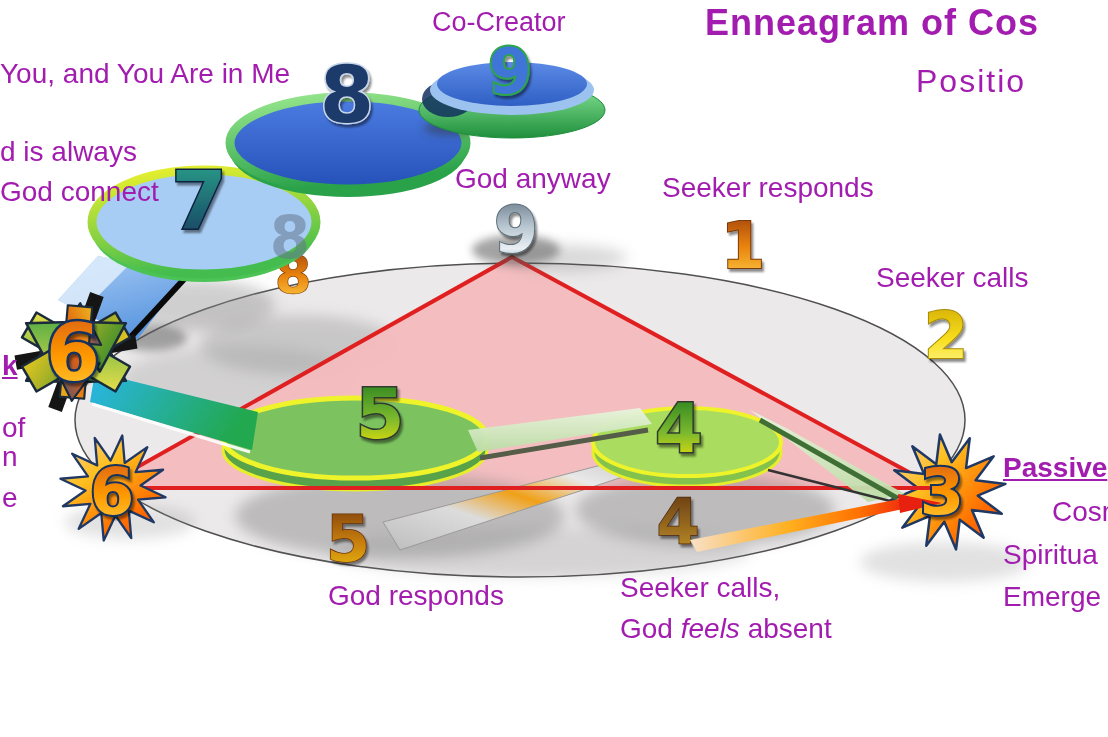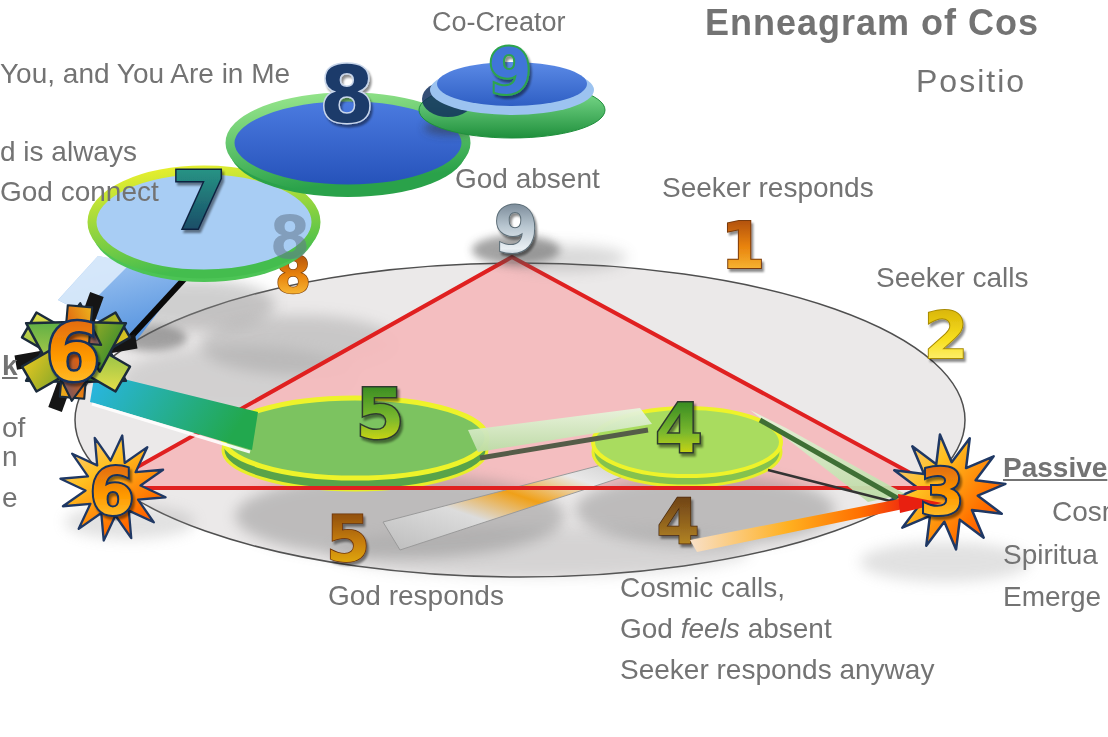--- a/index.html
+++ b/index.html
@@ -1,21 +1,21 @@
 <!DOCTYPE html>
 <html><head>
 <meta charset="utf-8">
 <style>
   html,body{margin:0;padding:0;background:#fff;}
   #slide{
     position:relative;width:1108px;height:737px;overflow:hidden;background:#ffffff;
     font-family:"Liberation Sans",sans-serif;color:#141414;
   }
   #diagram{position:absolute;left:0;top:0;width:1108px;height:737px;}
-  .lbl{position:absolute;white-space:nowrap;font-size:28px;line-height:1.15;color:#737373;}
+  .lbl{position:absolute;white-space:nowrap;font-size:28px;line-height:1.15;color:#a21caf;}
   .lbl.bold{font-weight:bold;}
   .lbl.underline{text-decoration:underline;}
   .title1{left:705px;top:2px;font-size:36px;font-weight:bold;letter-spacing:1px;}
   .title2{left:916px;top:63px;font-size:32px;letter-spacing:2px;}
   .co-creator{left:432px;top:7px;font-size:27px;}
   .you-me{left:0px;top:58px;}
   .d-always{left:0px;top:136px;}
   .god-connect{left:0px;top:176px;}
   .god-calls{left:455px;top:163px;}
   .seeker-responds{left:662px;top:172px;}
@@ -281,29 +281,28 @@
     <text class="num" x="112" y="514" font-size="64" text-anchor="middle" fill="url(#gStarNum)" stroke="#12305e" stroke-width="4" paint-order="stroke" filter="url(#ds)">6</text>
     <text class="num" x="942" y="514" font-size="64" text-anchor="middle" fill="url(#gStarNum)" stroke="#12305e" stroke-width="4" paint-order="stroke" filter="url(#ds)">3</text>
   </svg>
 
   <div class="lbl title1">Enneagram of Cos</div>
   <div class="lbl title2">Positio</div>
   <div class="lbl co-creator">Co-Creator</div>
   <div class="lbl you-me">You, and You Are in Me</div>
   <div class="lbl d-always">d is always</div>
   <div class="lbl god-connect">God connect</div>
-  <div class="lbl god-calls">God absent</div>
+  <div class="lbl god-calls">God anyway</div>
   <div class="lbl seeker-responds">Seeker responds</div>
   <div class="lbl seeker-calls">Seeker calls</div>
   <div class="lbl god-responds">God responds</div>
 
   <div class="lbl seeker-block">
-    <div>Cosmic calls,</div>
+    <div>Seeker calls,</div>
     <div><span>God </span><em>feels</em><span> absent</span></div>
-    <div>Seeker responds anyway</div>
   </div>
 
   <div class="lbl bold underline passive">Passive</div>
   <div class="lbl cosmic">Cosmic</div>
   <div class="lbl spiritua">Spiritua</div>
   <div class="lbl emerge">Emerge</div>
 
   <div class="lbl bold underline frag-k">k</div>
   <div class="lbl frag-of">of</div>
   <div class="lbl frag-n">n</div>

